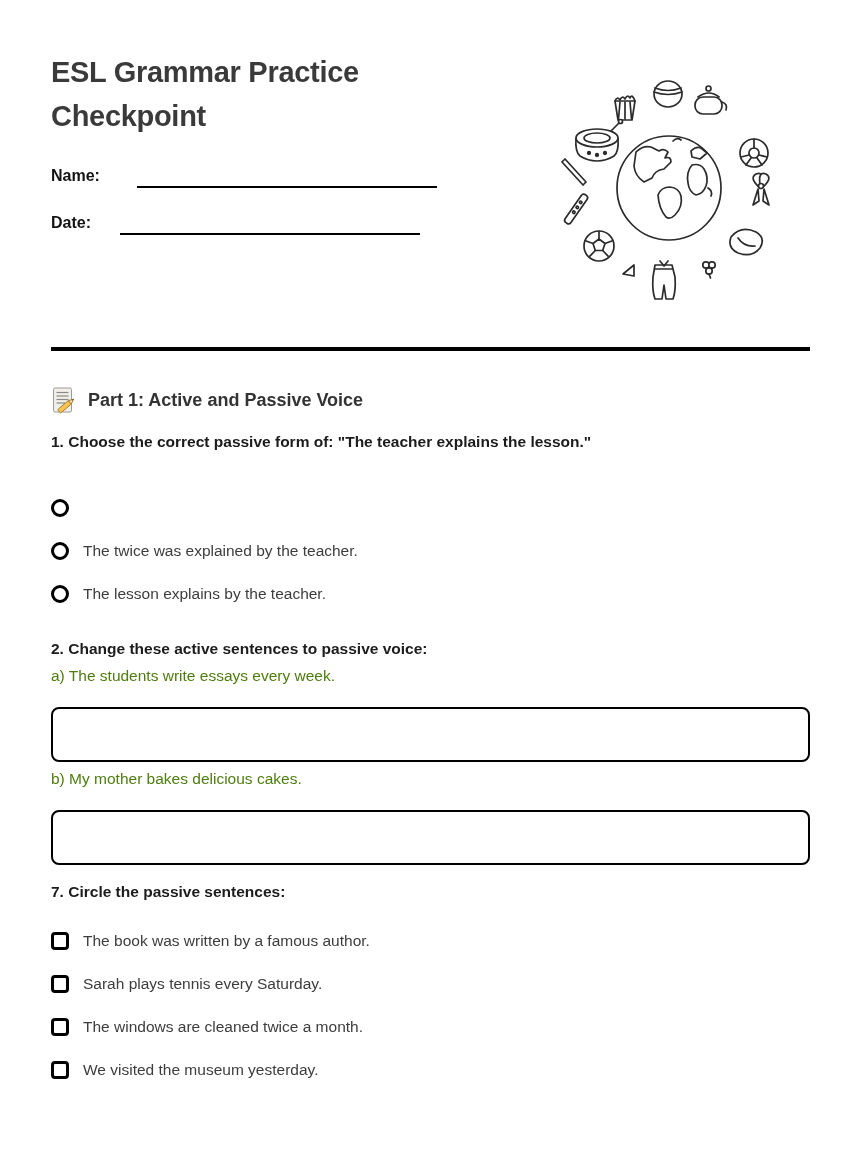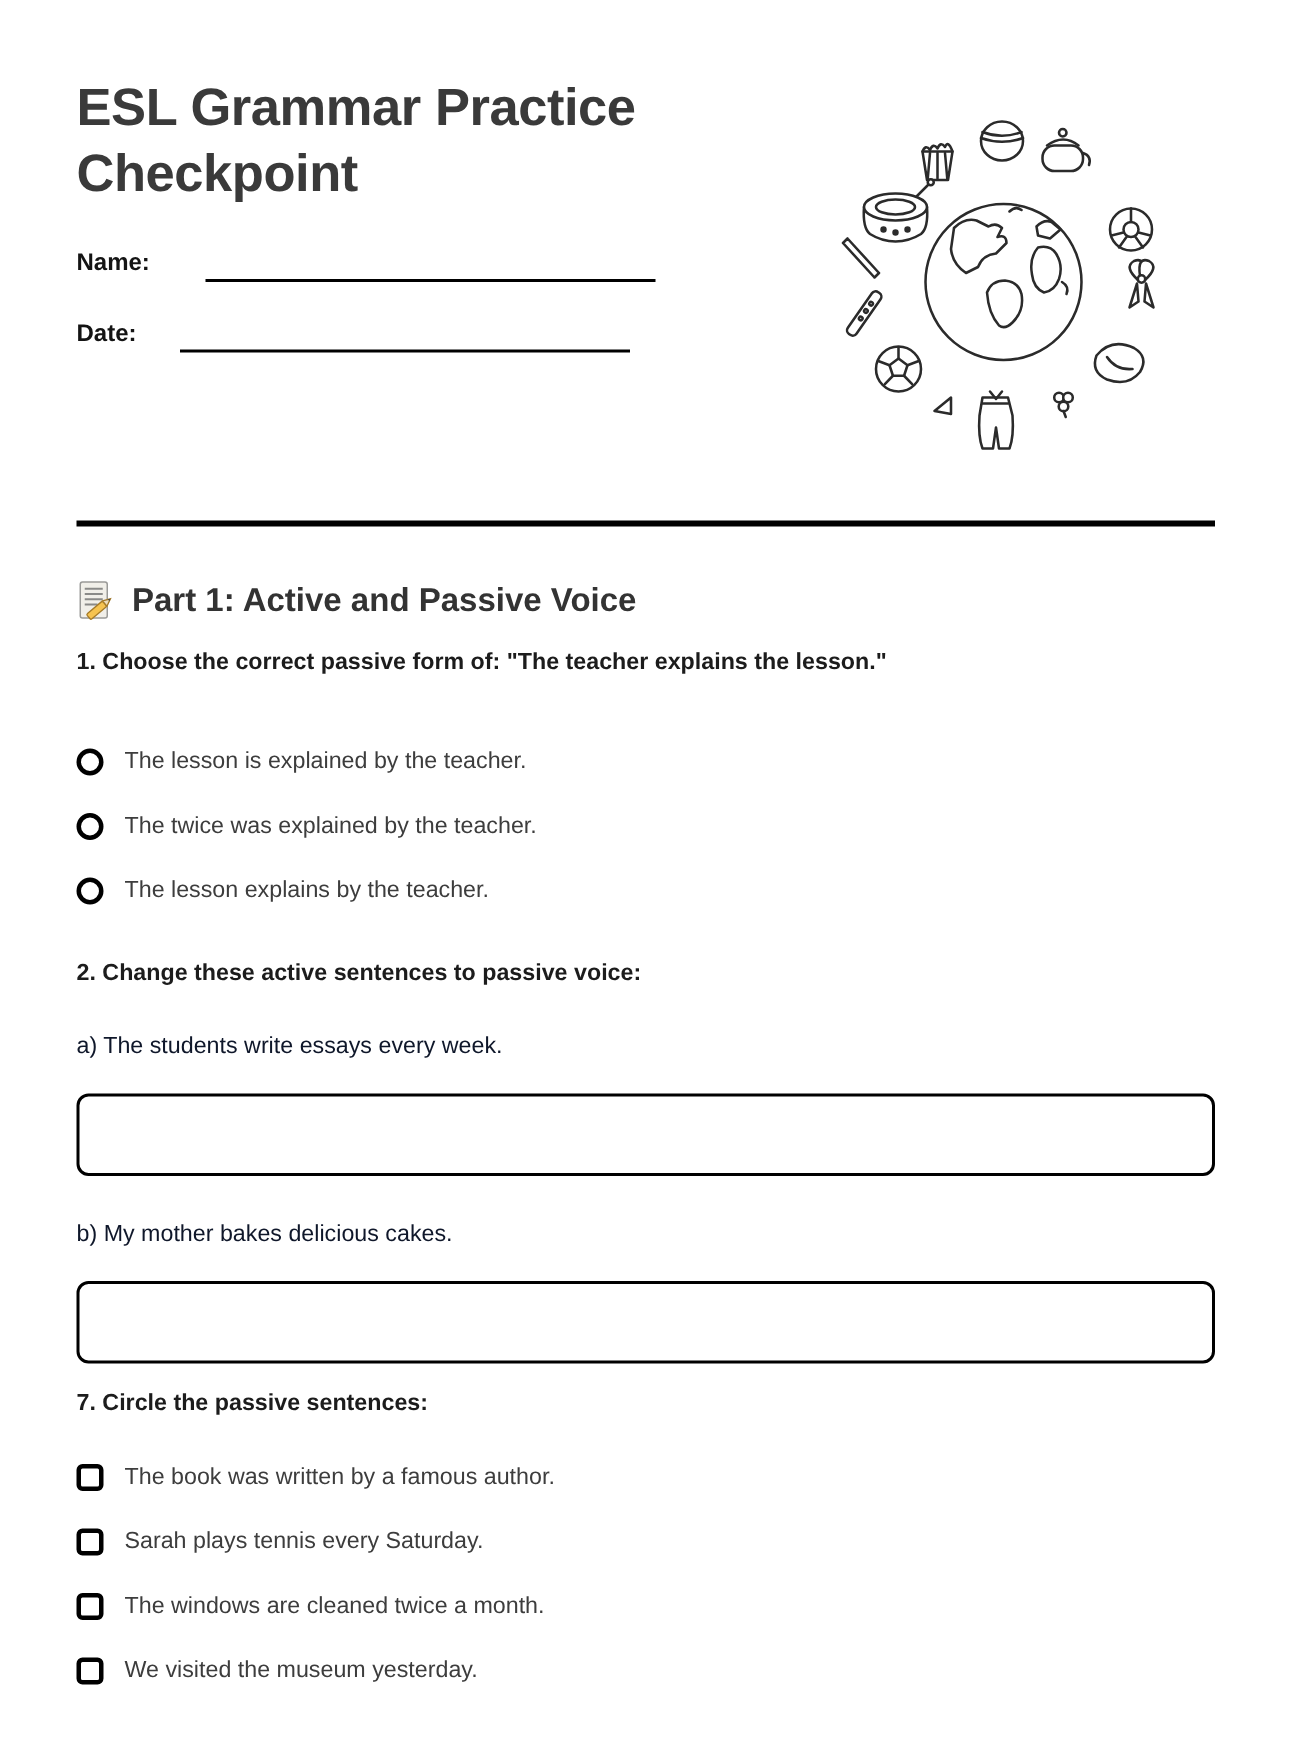--- a/index.html
+++ b/index.html
@@ -10,56 +10,56 @@
     font-family: "Liberation Sans", "DejaVu Sans", sans-serif;
     color: #3d3d3d;
     position: relative;
     overflow: hidden;
   }
   .content { padding: 0 50px 0 51px; position: relative; }
 
   .title {
     margin: 0; padding-top: 50px;
     width: 470px;
-    font-size: 35px; line-height: 44px; font-weight: bold;
+    font-size: 29px; line-height: 44px; font-weight: bold;
     color: #3a3a3a; letter-spacing: -0.3px;
   }
 
   .field-row { display: flex; align-items: flex-end; height: 24px; }
   .field-row.name { margin-top: 26px; gap: 17px; }
   .field-row.date { margin-top: 23px; }
   .field-label { width: 69px; font-weight: bold; font-size: 16px; color: #141414; line-height: 24px; }
   .field-line { width: 300px; height: 23px; border-bottom: 2px solid #000; font-size: 15px; }
 
   .illustration { position: absolute; left: 545px; top: 75px; width: 258px; height: 235px; }
 
   .divider { border: none; border-top: 4px solid #000; margin: 112px 0 0 0; }
 
   .part-heading { display: flex; align-items: center; gap: 10px; margin-top: 34px; }
-  .part-heading .ph-text { font-size: 22px; line-height: 30px; font-weight: bold; color: #333333; }
+  .part-heading .ph-text { font-size: 18px; line-height: 30px; font-weight: bold; color: #333333; }
   .memo-icon { flex: none; width: 27px; height: 27px; }
 
   .q-label { margin-top: 16px; font-size: 15.5px; font-weight: bold; color: #1c1c1c; line-height: 21px; }
 
   .option-group { margin-top: 44px; }
   .check-group  { margin-top: 27px; }
   .opt-row { display: flex; align-items: center; height: 24px; margin-bottom: 19px; }
   .radio {
     flex: none; width: 18px; height: 18px;
     border: 3px solid #000; border-radius: 50%;
     margin-right: 14px; background: #fff; cursor: pointer;
   }
   .checkbox {
     flex: none; width: 18px; height: 18px;
     border: 3px solid #000; border-radius: 4px;
     margin-right: 14px; background: #fff; cursor: pointer;
   }
   .opt-text { font-size: 15.5px; color: #3d3d3d; line-height: 22px; }
 
-  .sub-prompt { margin-top: 28px; font-size: 15.5px; color: #0f172a; line-height: 21px; }
+  .sub-prompt { margin-top: 6px; font-size: 15.5px; color: #4d7c0f; line-height: 21px; }
   .answer-box {
     margin-top: 21px; height: 55px; width: 100%;
     border: 2px solid #000; border-radius: 8px;
     background: #fff; padding: 6px 10px; font-size: 15.5px; color: #3d3d3d;
   }
 </style>
 </head>
 <body>
 
 <div class="content">
@@ -188,21 +188,20 @@
       </g>
     </svg>
     <span class="ph-text">Part 1: Active and Passive Voice</span>
   </div>
 
   <div class="q-label">1. Choose the correct passive form of: "The teacher explains the lesson."</div>
 
   <div class="option-group">
     <div class="opt-row">
       <span class="radio"></span>
-      <span class="opt-text">The lesson is explained by the teacher.</span>
     </div>
     <div class="opt-row">
       <span class="radio"></span>
       <span class="opt-text">The twice was explained by the teacher.</span>
     </div>
     <div class="opt-row">
       <span class="radio"></span>
       <span class="opt-text">The lesson explains by the teacher.</span>
     </div>
   </div>

